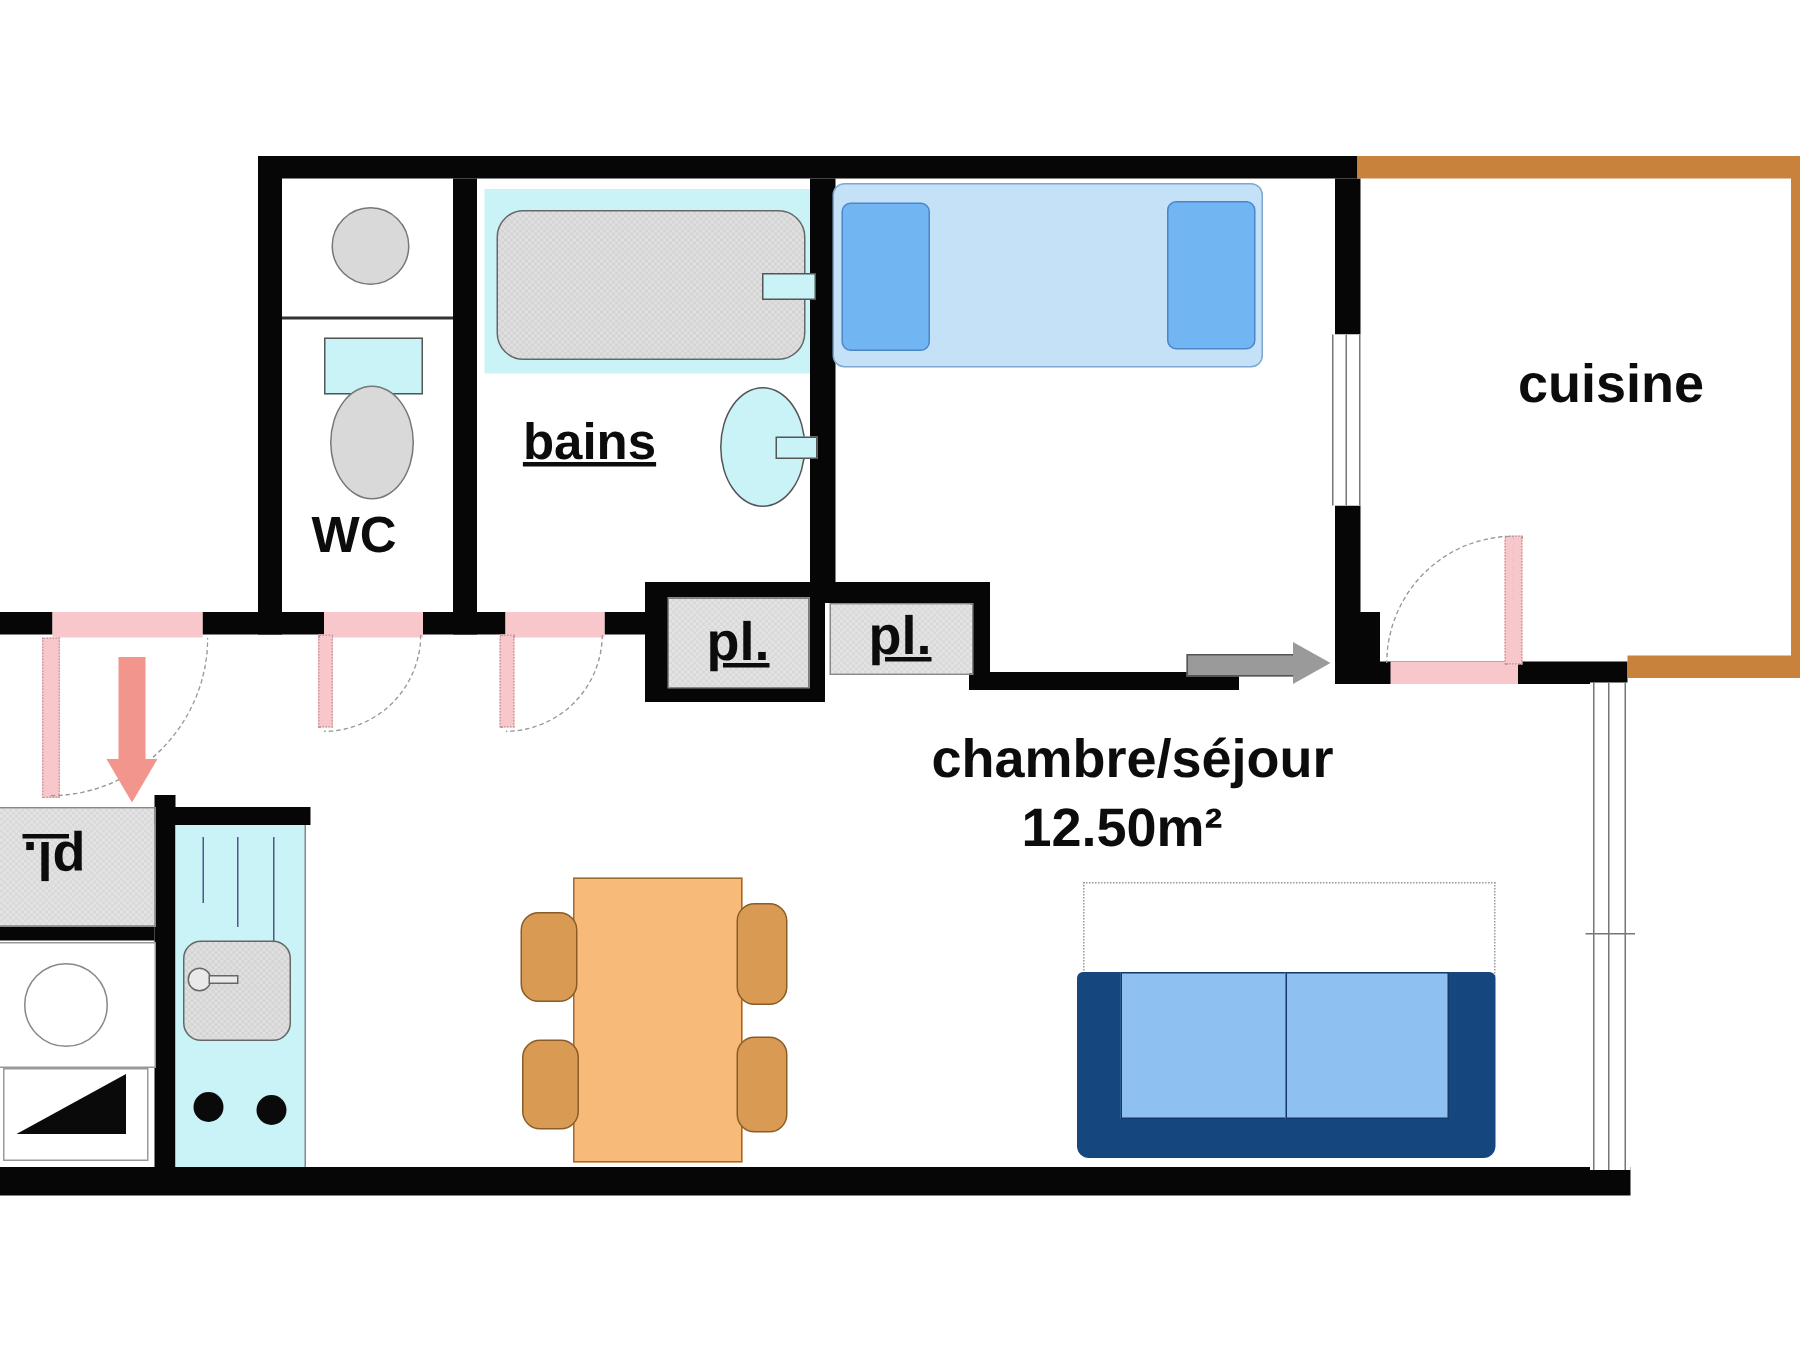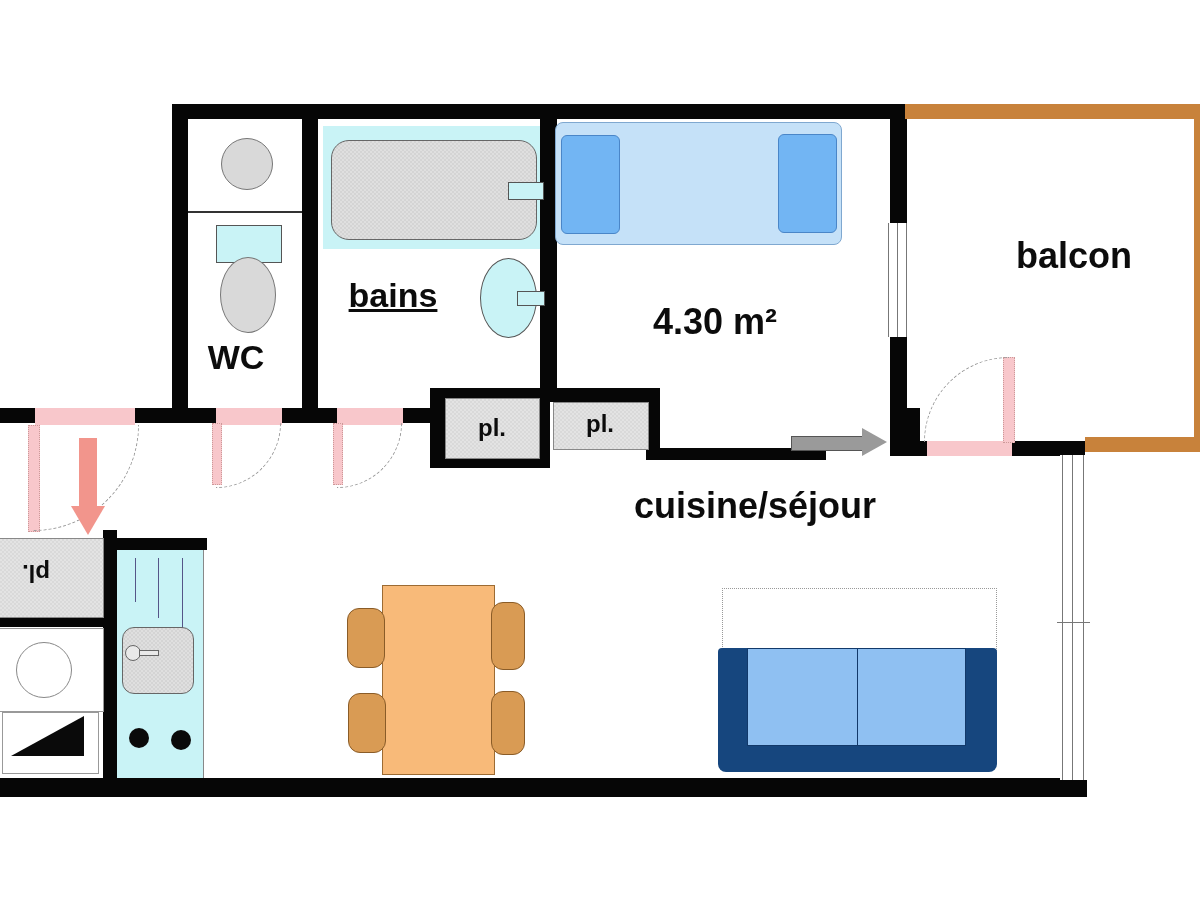--- a/index.html
+++ b/index.html
@@ -5,21 +5,21 @@
   html,body{margin:0;padding:0;background:#fff;}
   .plan{position:relative;width:1200px;height:900px;background:#ffffff;overflow:hidden;
         font-family:"Liberation Sans","DejaVu Sans",sans-serif;}
   .abs{position:absolute;}
   .wall{position:absolute;background:#060606;}
   .owall{position:absolute;background:#c8823b;}
   .label{position:absolute;transform:translate(-50%,-50%);font-weight:bold;color:#0c0c0c;
          white-space:nowrap;line-height:1;}
   .lbl-lg{font-size:36px;}
   .lbl-md{font-size:34px;}
-  .lbl-sm{font-size:24px;}
+  .lbl-sm{font-size:36px;text-decoration:underline;}
   .door-lintel{position:absolute;background:#f8c7cb;}
   .door-panel{position:absolute;background:#f8c7cb;border:1px dotted #c99;}
   .arc-br{position:absolute;border:1px dashed #9a9a9a;border-top:none;border-left:none;
           border-bottom-right-radius:100% 100%;}
   .arc-tl{position:absolute;border:1px dashed #9a9a9a;border-bottom:none;border-right:none;
           border-top-left-radius:100% 100%;}
   .dither{background:repeating-conic-gradient(#d4d4d4 0% 25%,#dfdfdf 0% 50%) 0 0/4px 4px;}
   .graybox{background:repeating-conic-gradient(#d9d9d9 0% 25%,#e3e3e3 0% 50%) 0 0/4px 4px;
            border:1px solid #888;}
   .cyan{background:#c9f3f6;}
@@ -145,20 +145,20 @@
   <div class="abs" style="left:491px;top:691px;width:32px;height:62px;background:#d99b54;border:1px solid #8a5c28;border-radius:12px;"></div>
 
   <div class="abs" style="left:722px;top:588px;width:273px;height:62px;border:1px dotted #999;border-bottom:none;"></div>
   <div class="abs" style="left:718px;top:648px;width:279px;height:124px;background:#16467e;border-radius:4px 4px 8px 8px;">
     <div class="abs" style="left:29px;top:0;width:110px;height:96px;background:#8fc0f2;border:1px solid #12396a;"></div>
     <div class="abs" style="left:139px;top:0;width:107px;height:96px;background:#8fc0f2;border:1px solid #12396a;"></div>
   </div>
 
   <div class="label lbl-md" style="left:236px;top:357px;">WC</div>
   <div class="label lbl-md" style="left:393px;top:295px;text-decoration:underline;">bains</div>
-  <div class="label lbl-lg" style="left:715px;top:322px;">4.30 m²</div>
-  <div class="label lbl-lg" style="left:1074px;top:256px;">balcon</div>
-  <div class="label lbl-lg" style="left:755px;top:506px;">cuisine/séjour</div>
+  <div class="label lbl-lg" style="left:1074px;top:256px;">cuisine</div>
+  <div class="label lbl-lg" style="left:755px;top:506px;">chambre/séjour</div>
+  <div class="label lbl-lg" style="left:748px;top:552px;">12.50m²</div>
   <div class="label lbl-sm" style="left:492px;top:428px;">pl.</div>
   <div class="label lbl-sm" style="left:600px;top:424px;">pl.</div>
   <div class="label lbl-sm" style="left:36px;top:573px;transform:translate(-50%,-50%) rotate(180deg);">pl.</div>
 
 </div>
 
 </body></html>

